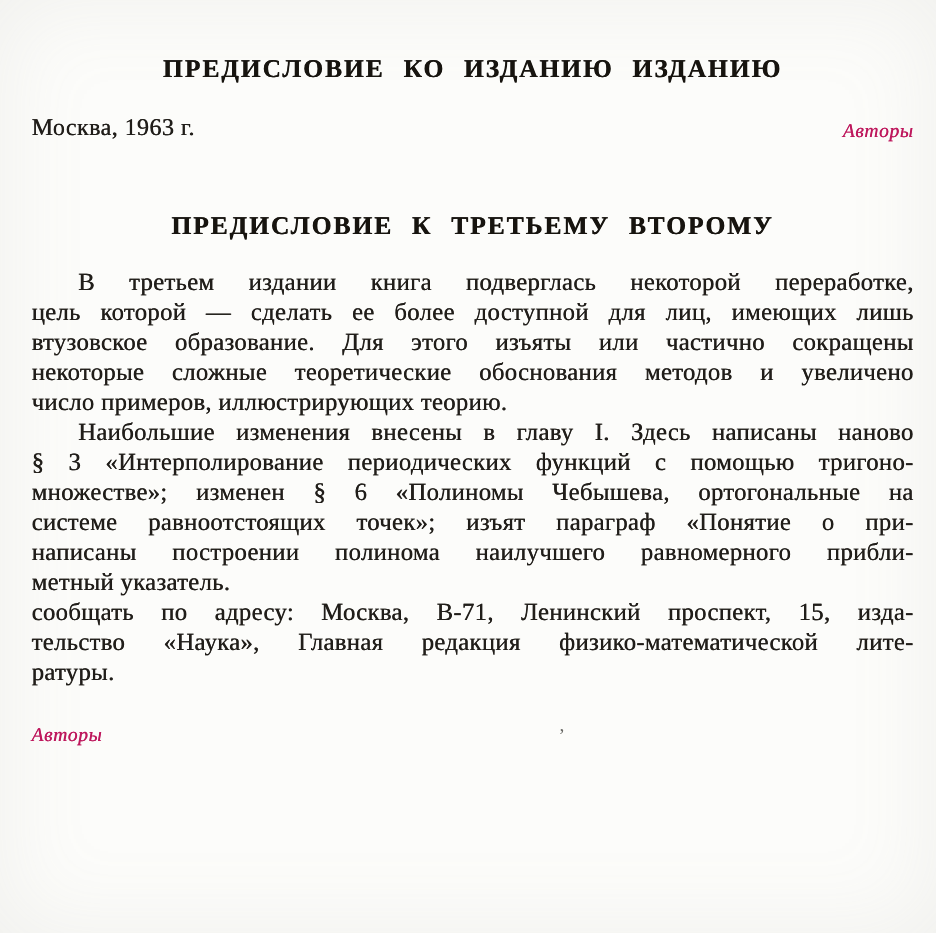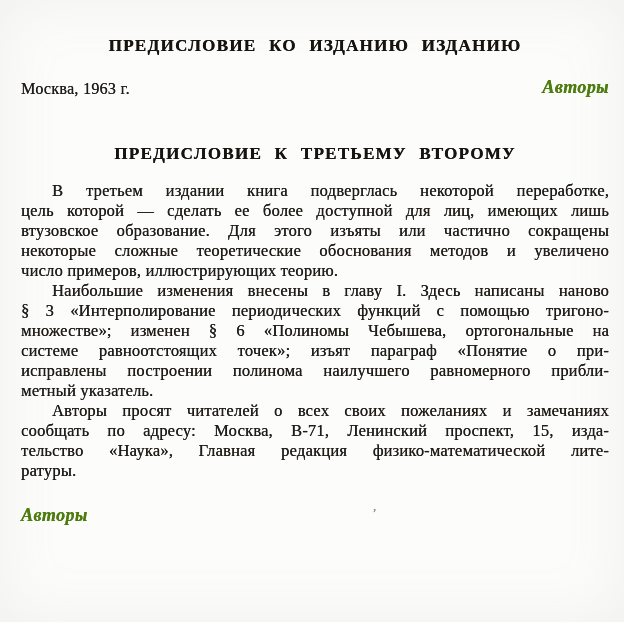--- a/index.html
+++ b/index.html
@@ -51,25 +51,24 @@
   }
   .s1 .footer-row { margin-top: 9px; }
   .s2 .footer-row { margin-top: 24px; }
   .place {
     font-size: 16px;
     letter-spacing: 0.3px;
     text-shadow: 0.25px 0 0 currentColor;
   }
   .sig {
     font-style: italic;
-    font-size: 18px;
+    font-size: 13px;
     letter-spacing: 0.4px;
-    color: #4d7c0f;
+    color: #be185d;
     text-shadow: 0.2px 0 0 currentColor;
-    font-weight: bold;
   }
   .artifact {
     position: absolute;
     left: 352px;
     top: -7px;
     font-size: 13px;
     color: #6a6a66;
   }
 </style>
 </head>
@@ -94,26 +93,25 @@
       <div class="ln j">втузовское образование. Для этого изъяты или частично сокращены</div>
       <div class="ln j">некоторые сложные теоретические обоснования методов и увеличено</div>
       <div class="ln last">число примеров, иллюстрирующих теорию.</div>
     </div>
 
     <div class="para">
       <div class="ln j ind">Наибольшие изменения внесены в главу I. Здесь написаны наново</div>
       <div class="ln j">§ 3 «Интерполирование периодических функций с помощью тригоно-</div>
       <div class="ln j">множестве»; изменен § 6 «Полиномы Чебышева, ортогональные на</div>
       <div class="ln j">системе равноотстоящих точек»; изъят параграф «Понятие о при-</div>
-      <div class="ln j">исправлены построении полинома наилучшего равномерного прибли-</div>
+      <div class="ln j">написаны построении полинома наилучшего равномерного прибли-</div>
       <div class="ln last">метный указатель.</div>
     </div>
 
     <div class="para">
-      <div class="ln j ind">Авторы просят читателей о всех своих пожеланиях и замечаниях</div>
       <div class="ln j">сообщать по адресу: Москва, В-71, Ленинский проспект, 15, изда-</div>
       <div class="ln j">тельство «Наука», Главная редакция физико-математической лите-</div>
       <div class="ln last">ратуры.</div>
     </div>
 
     <div class="footer-row">
 
       <span class="artifact">,</span>
       <span class="sig">Авторы</span>
     </div>

